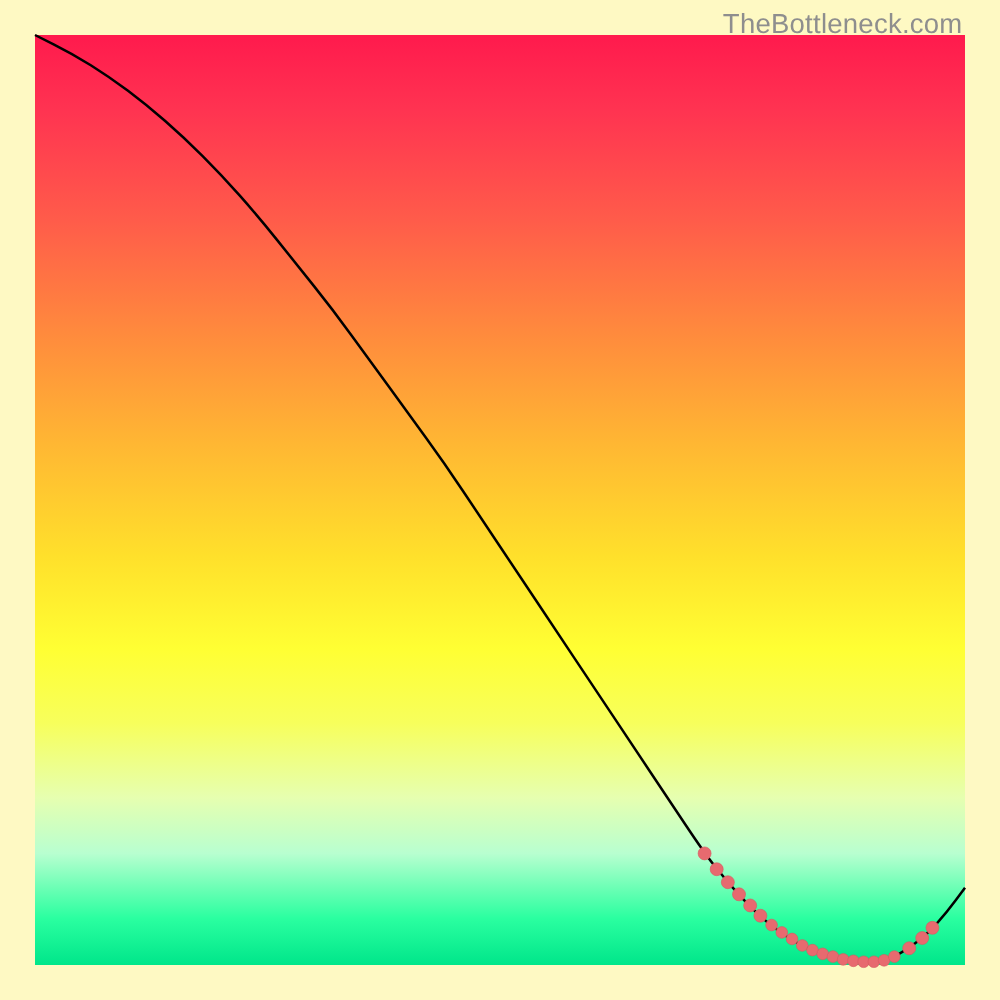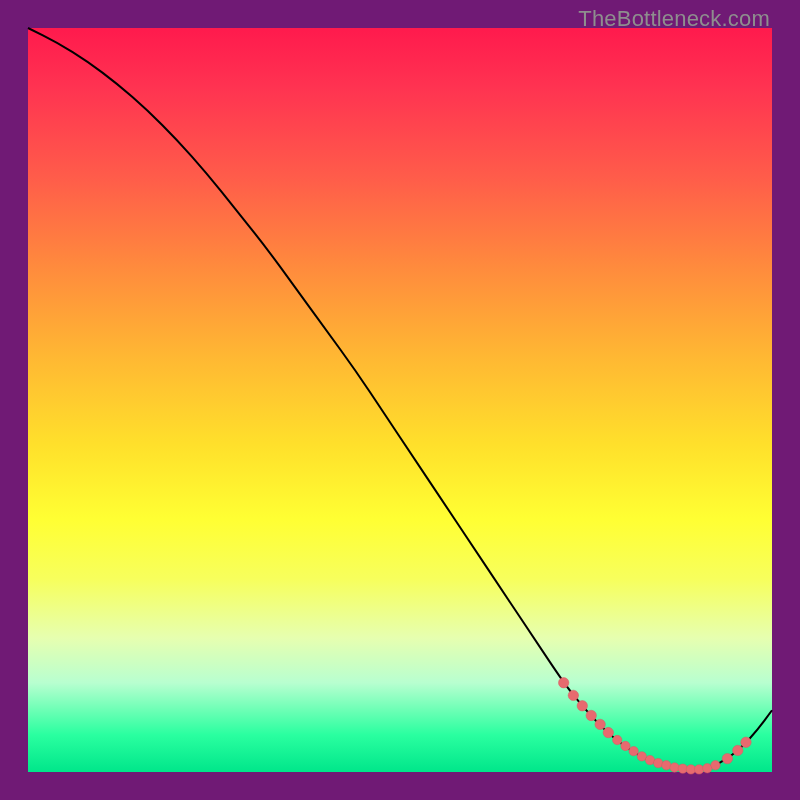--- a/index.html
+++ b/index.html
@@ -1,21 +1,21 @@
 <!DOCTYPE html>
 <html><head>
 <meta charset="utf-8">
 <style>
   * { margin: 0; padding: 0; box-sizing: border-box; }
   html, body { width: 800px; height: 800px; background: #000; overflow: hidden; }
   .stage {
     position: relative;
     width: 800px;
     height: 800px;
-    background: #701a75;
+    background: #fef9c3;
   }
   .plot-area {
     position: absolute;
     left: 28px;
     top: 28px;
     width: 744px;
     height: 744px;
     background: linear-gradient(to bottom,
       #ff1a4d 0%,
       #ff3351 8%,

